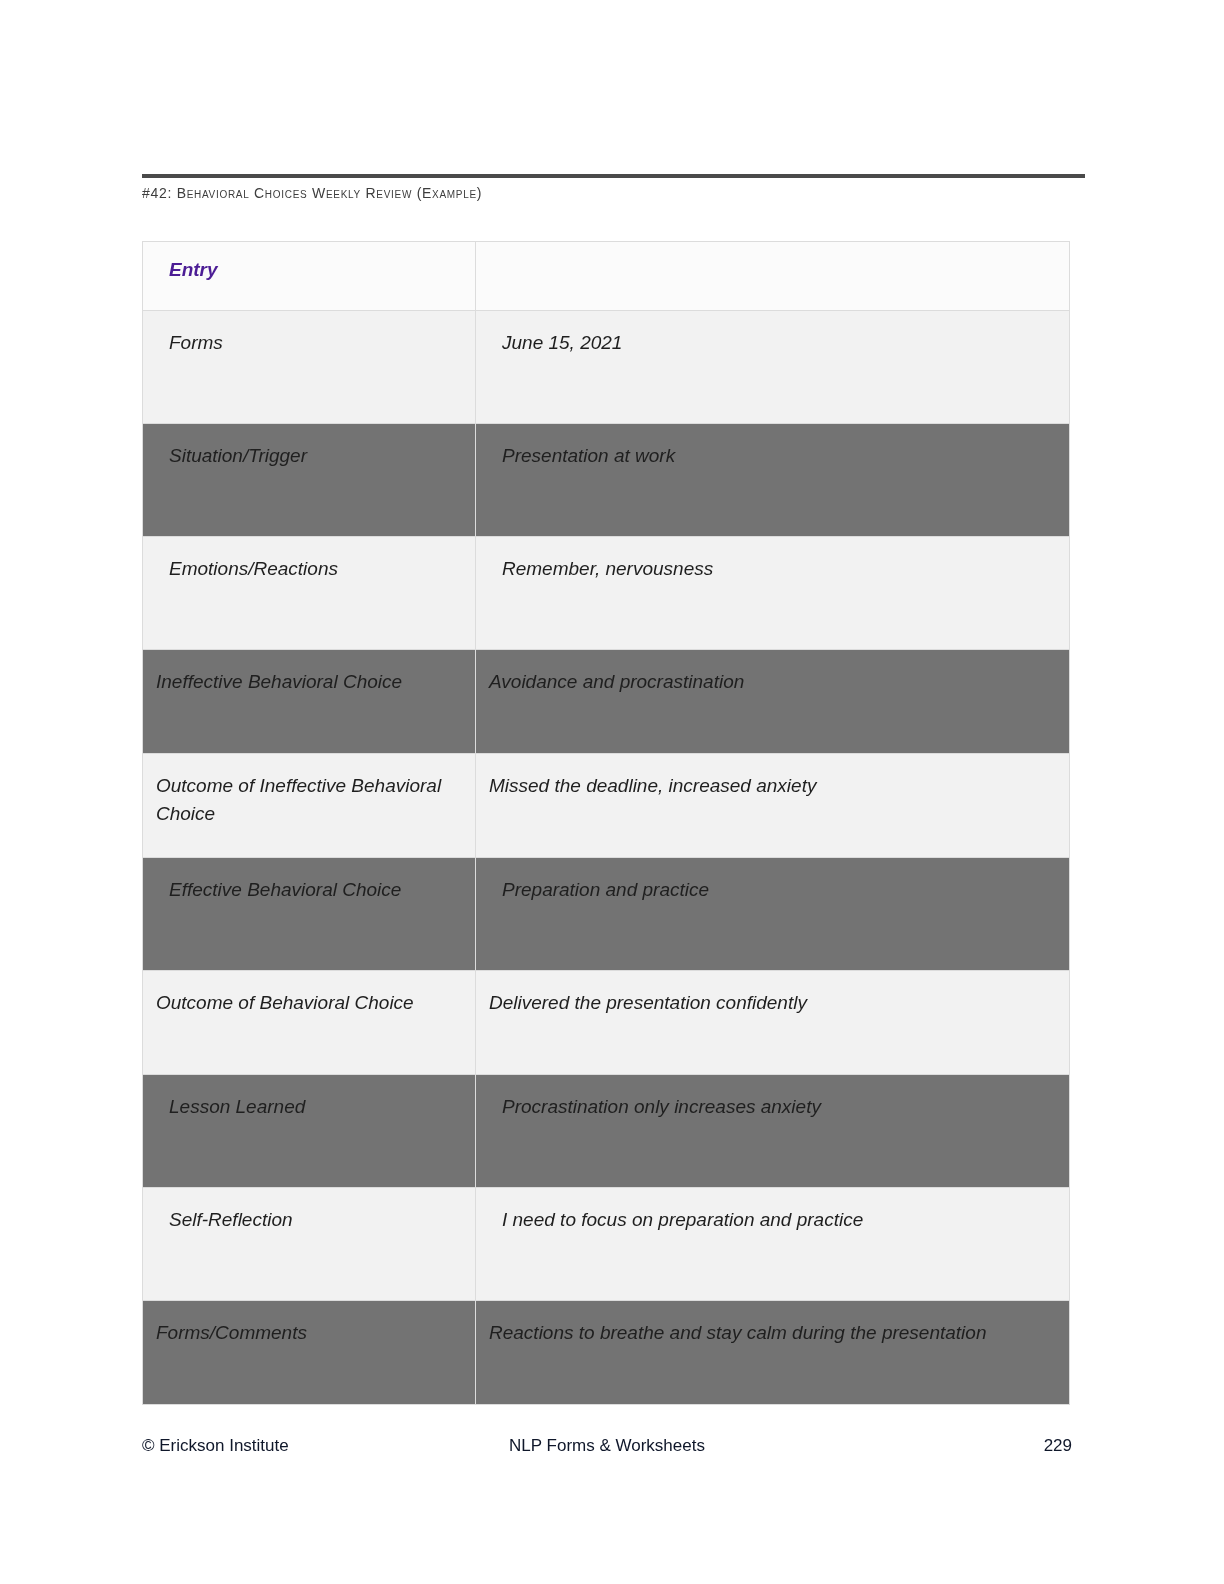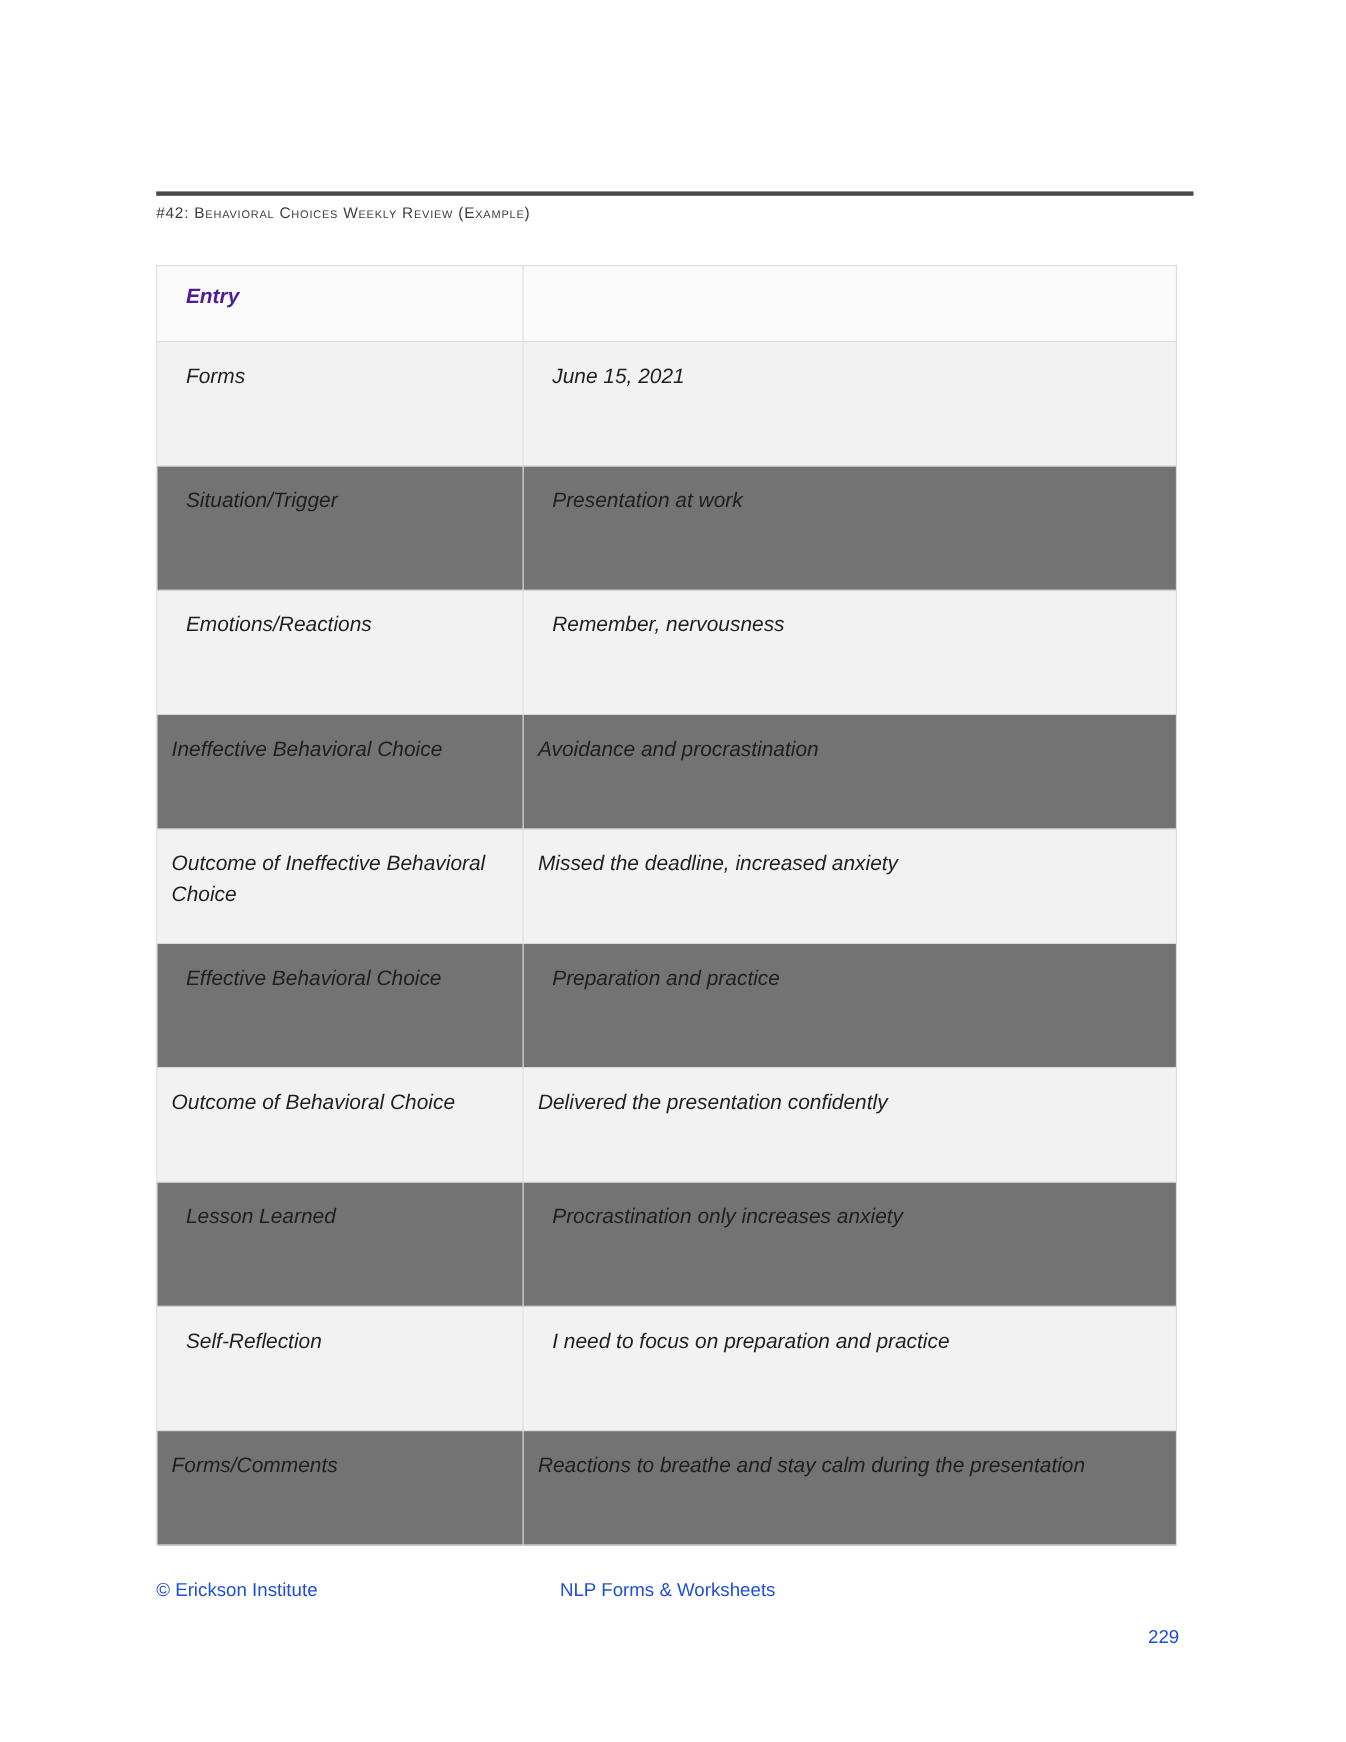--- a/index.html
+++ b/index.html
@@ -91,42 +91,41 @@
   tr.h-short td  { height: 75px; padding-left: 13px; }
 
   
   .footer {
     position: absolute;
     left: 142px;
     top: 1436px;
     width: 930px;
     height: 24px;
     font-size: 17px;
-    color: #1d4ed8;
+    color: #0f172a;
   }
   .footer .f-left {
     position: absolute;
     left: 0;
     top: 0;
     white-space: nowrap;
   }
   .footer .f-center {
     position: absolute;
     left: 0;
     top: 0;
     width: 930px;
     text-align: center;
     white-space: nowrap;
   }
   .footer .f-right {
     position: absolute;
     right: 0;
     top: 0;
     white-space: nowrap;
-    margin-top: 43px;
   }
 </style>
 </head>
 <body>
 
 <div class="page">
 
   <div class="top-rule"></div>
 
   <div class="sheet-title">#42: Behavioral Choices Weekly Review (Example)</div>

